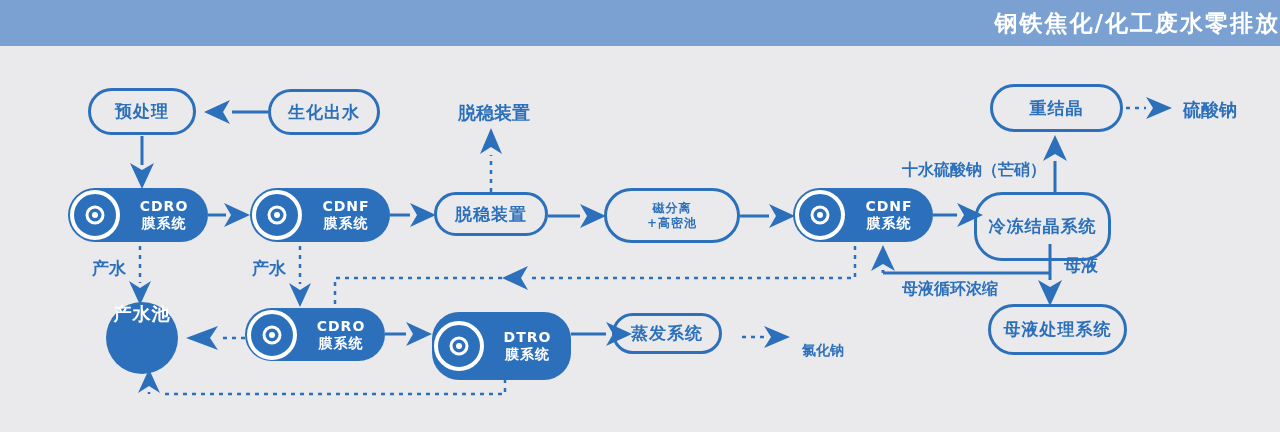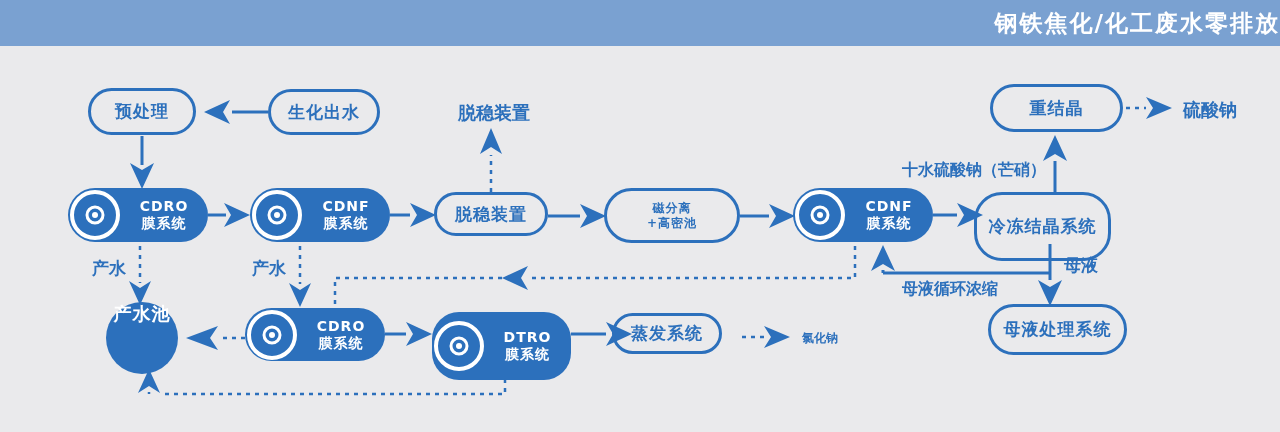--- a/index.html
+++ b/index.html
@@ -193,15 +193,15 @@
     <span>母液处理系统</span>
   </div>
 
   <div class="flow-label" style="left:458px;top:101px;font-size:18px">脱稳装置</div>
   <div class="flow-label" style="left:92px;top:257px;font-size:17px">产水</div>
   <div class="flow-label" style="left:252px;top:257px;font-size:17px">产水</div>
   <div class="flow-label" style="left:902px;top:160px;font-size:16px">十水硫酸钠（芒硝）</div>
   <div class="flow-label" style="left:1183px;top:98px;font-size:18px">硫酸钠</div>
   <div class="flow-label" style="left:1064px;top:254px;font-size:17px">母液</div>
   <div class="flow-label" style="left:902px;top:279px;font-size:16px">母液循环浓缩</div>
-  <div class="flow-label" style="left:802px;top:330px;font-size:12px">氯化钠</div>
+  <div class="flow-label" style="left:802px;top:342px;font-size:14px">氯化钠</div>
 
 </div>
 
 </body></html>

